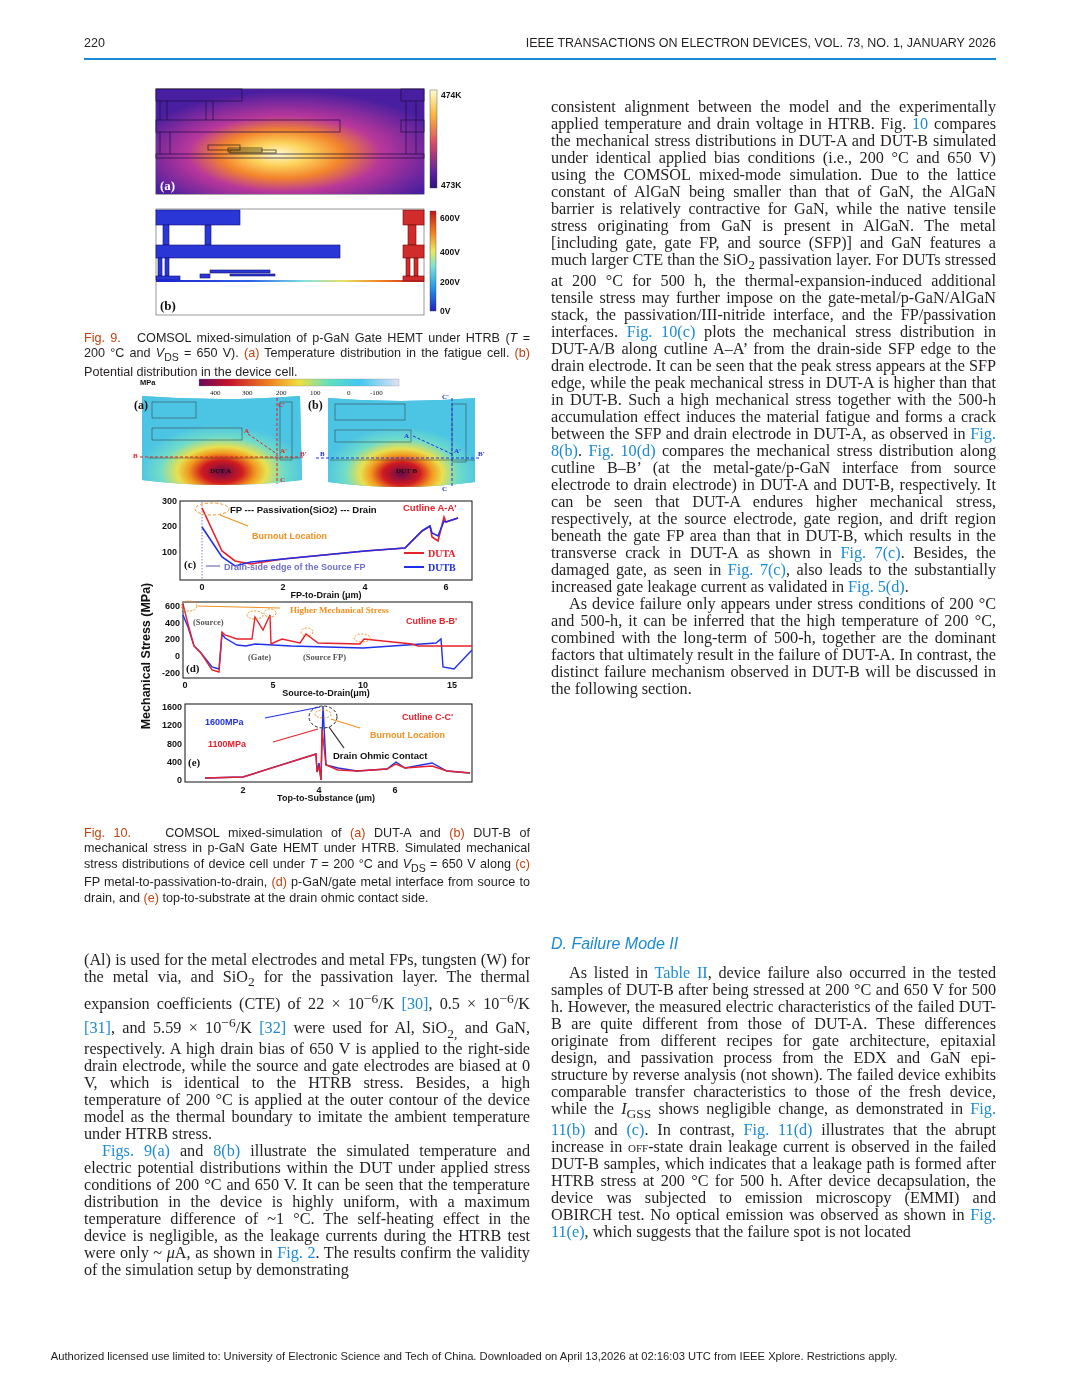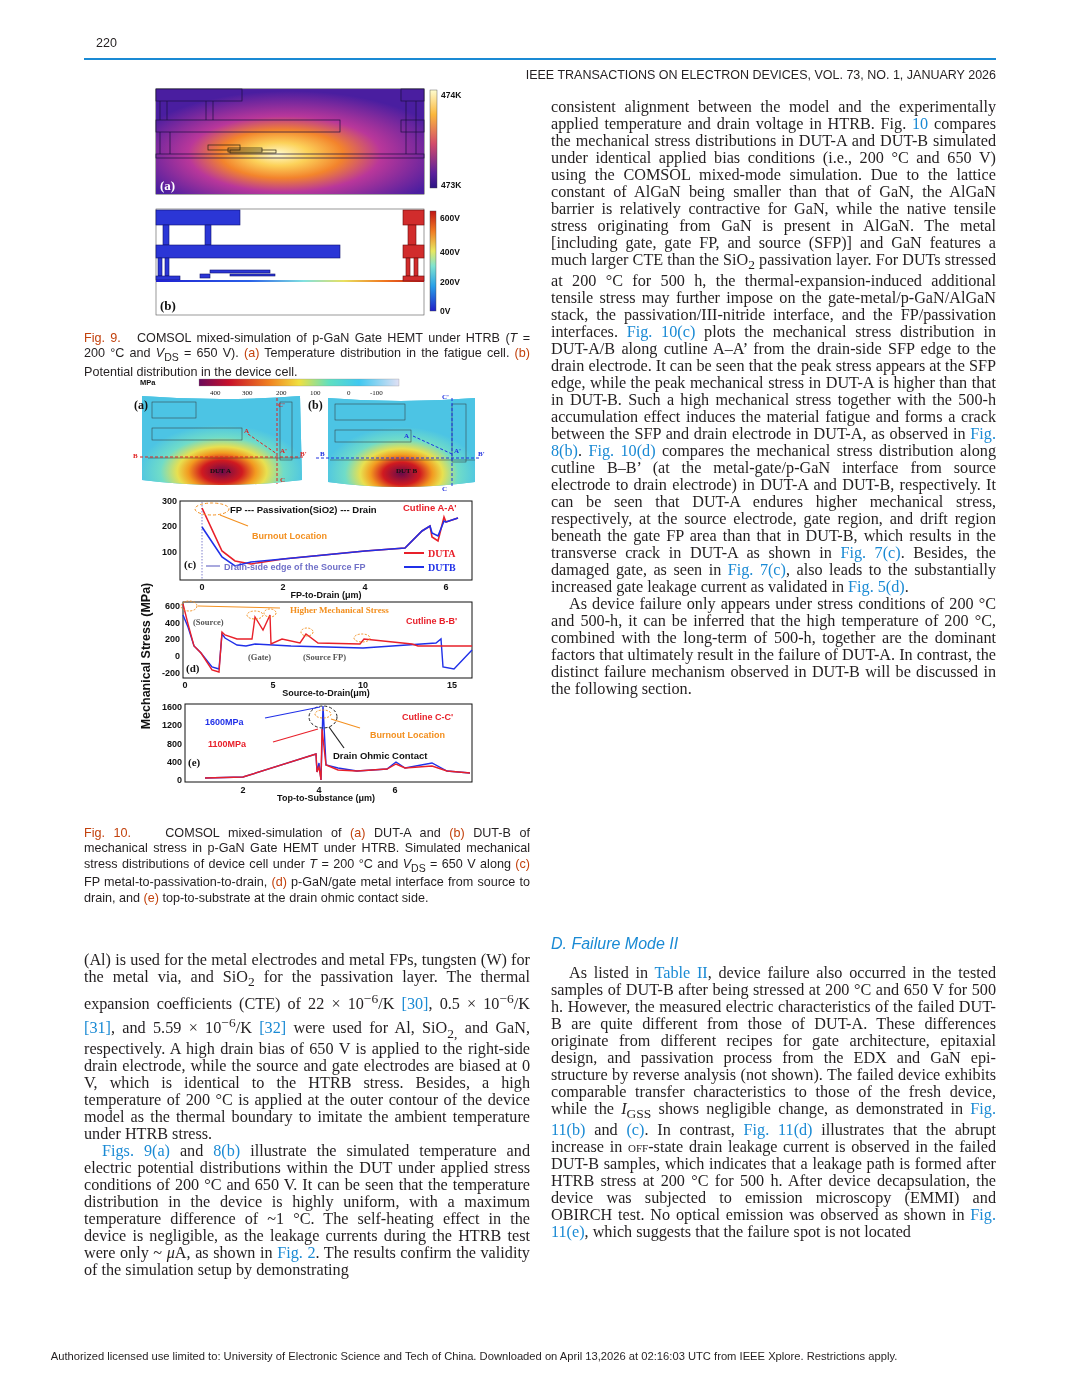--- a/index.html
+++ b/index.html
@@ -1,19 +1,19 @@
 <!DOCTYPE html>
 <html><head>
 <meta charset="utf-8">
 <style>
   html, body { margin: 0; padding: 0; background: #ffffff; }
   body { width: 1080px; height: 1397px; position: relative; overflow: hidden; font-family: "Liberation Serif", serif; color: #231f20; }
   .hdr { position: absolute; top: 36px; left: 84px; width: 912px; height: 22px; font-family: "Liberation Sans", sans-serif; font-size: 12.5px; }
-  .hdr .pg { position: absolute; left: 12px; top: 0; }
-  .hdr .jr { position: absolute; right: 0; top: 0; margin-top: 32px; }
+  .hdr .pg { position: absolute; left: 0; top: 0; }
+  .hdr .jr { position: absolute; right: 0; top: 0; }
   .hdr .rule { position: absolute; left: 0; right: 0; top: 22px; height: 1.6px; background: #1a8ad4; }
   .col { position: absolute; font-size: 16.2px; line-height: 17px; text-align: justify; }
   .col p { margin: 0; }
   .col p.ind { text-indent: 18px; }
   .lnk { color: #1a8ad4; }
   .cap { position: absolute; font-family: "Liberation Sans", sans-serif; font-size: 12.6px; line-height: 15.3px; text-align: justify; }
   .cap .fl { color: #c2410c; }
   .sec { position: absolute; left: 551px; top: 935px; font-family: "Liberation Sans", sans-serif; font-style: italic; font-size: 16px; color: #1a8ad4; }
   .footer { position: absolute; top: 1350px; left: 0; width: 948px; text-align: center; font-family: "Liberation Sans", sans-serif; font-size: 11.2px; }
   .sc { font-variant: small-caps; }

